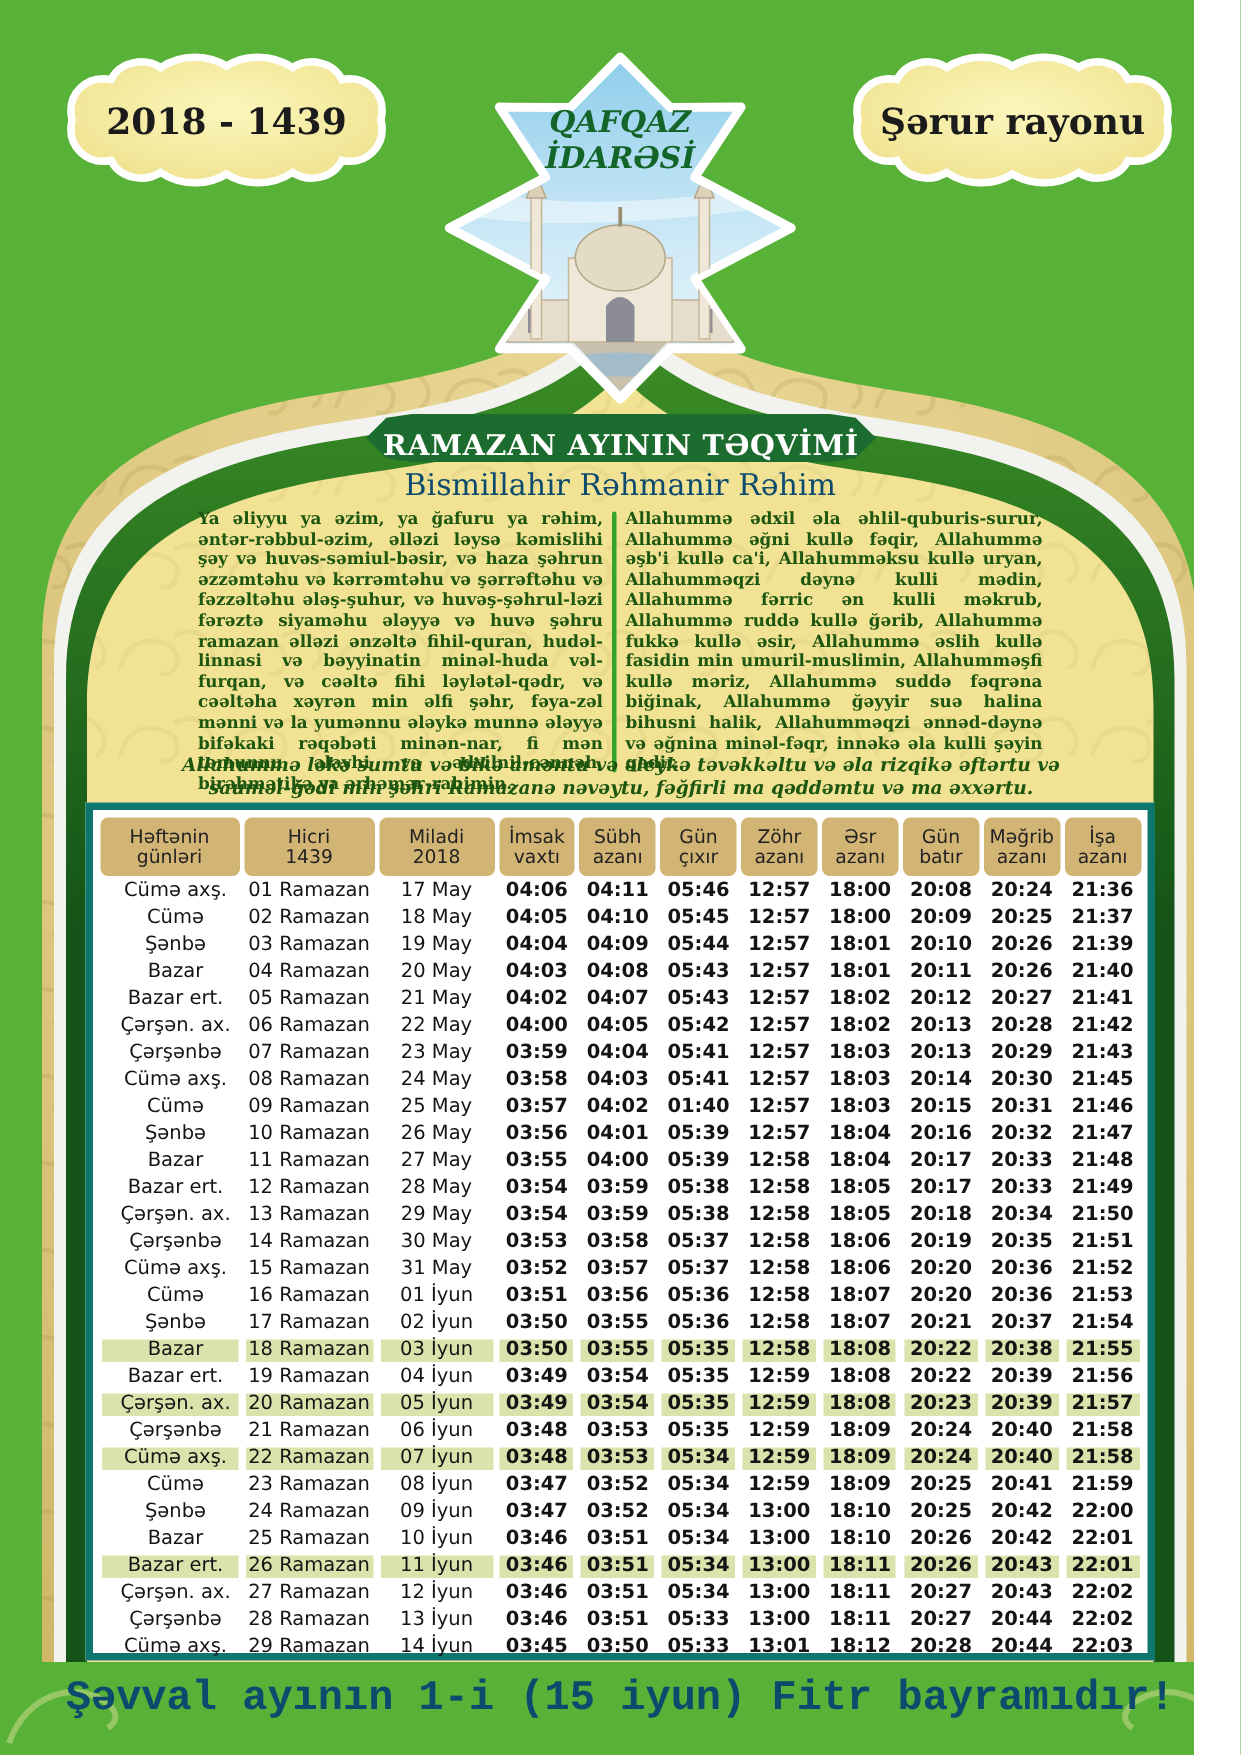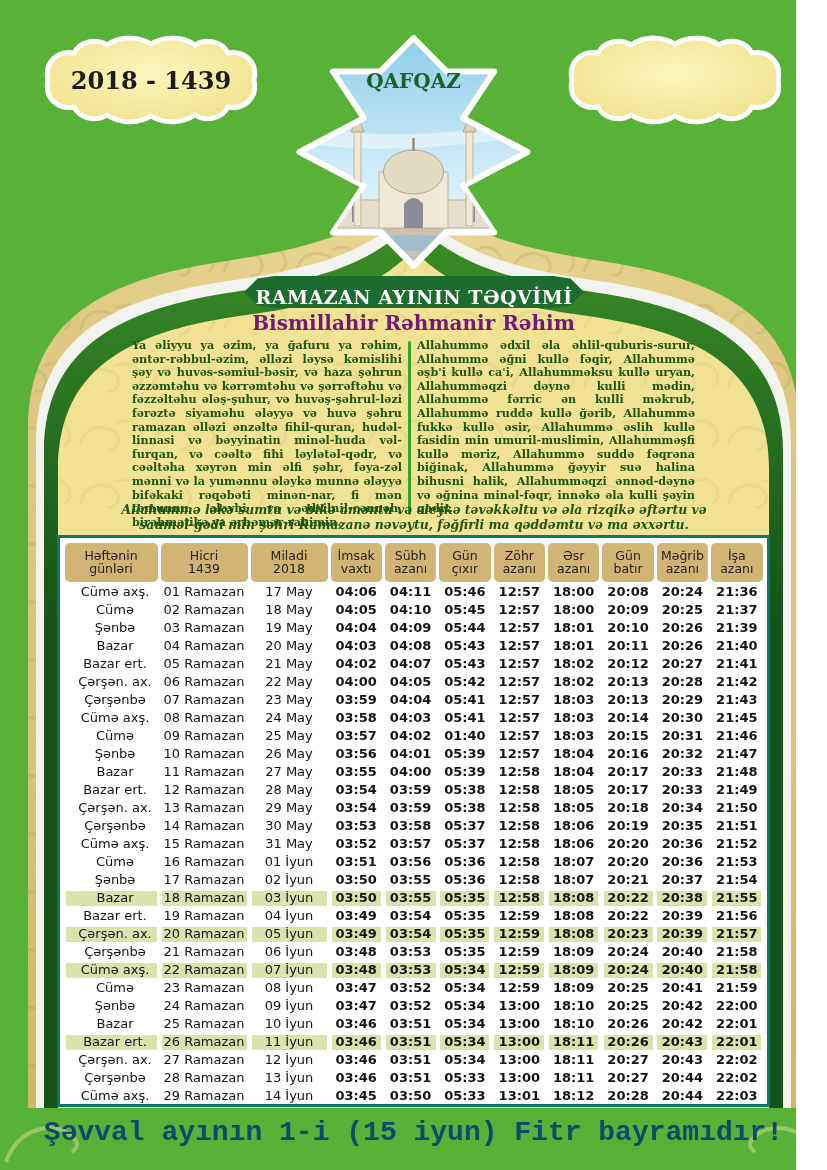--- a/index.html
+++ b/index.html
@@ -8,44 +8,44 @@
   .bg-svg{position:absolute;left:0;top:0;z-index:0;}
 
   
   .badge-label{position:absolute;z-index:3;display:flex;align-items:center;justify-content:center;
     font-family:"DejaVu Serif",serif;font-weight:bold;font-size:24px;color:#1b1b1b;}
   .badge-label.left{left:36px;top:34px;width:230px;height:92px;}
   .badge-label.right{left:560px;top:34px;width:230px;height:92px;}
 
   
   .emblem-text{position:absolute;left:283px;top:70px;width:261px;z-index:3;text-align:center;
-    font-family:"DejaVu Serif",serif;font-weight:bold;color:#14652a;font-size:20px;line-height:23.5px;}
+    font-family:"DejaVu Serif",serif;font-weight:bold;color:#14652a;font-size:20px;line-height:23.5px;font-style:italic;}
 
   
   .banner{position:absolute;left:244px;top:276px;width:340px;height:32px;z-index:3;background:#1d6c2f;
     clip-path:polygon(0 50%,4% 8%,9% 0,91% 0,96% 8%,100% 50%,96% 92%,91% 100%,9% 100%,4% 92%);
     display:flex;align-items:flex-end;justify-content:center;}
   .banner span{font-family:"DejaVu Serif",serif;font-weight:bold;font-size:19px;color:#fff;letter-spacing:.5px;}
 
   .bismillah{position:absolute;left:0;top:311px;width:827px;z-index:3;text-align:center;
-    font-family:"DejaVu Serif",serif;font-weight:bold;font-size:20px;color:#701a75;}
+    font-family:"DejaVu Serif",serif;font-weight:normal;font-size:20px;color:#0c4a6e;}
 
   
   .dua-wrap{position:absolute;left:132px;top:339px;width:566px;z-index:3;display:flex;}
   .dua-col{font-family:"DejaVu Serif",serif;font-weight:bold;font-size:11.2px;line-height:13.6px;
     color:#1d560f;text-align:justify;}
   .dua-col.l{width:270px;}
   .dua-col.r{width:278px;}
   .dua-divider{width:3px;background:#35a327;margin:2px 6px 14px 6px;border-radius:2px;}
   .dua-center{position:absolute;left:108px;top:502px;width:612px;z-index:3;text-align:center;
     font-family:"DejaVu Serif",serif;font-weight:bold;font-size:12.4px;line-height:15px;color:#1d560f;font-style:italic;}
 
   
   .table-panel{position:absolute;left:57px;top:535px;width:713px;height:572px;z-index:3;
-    background:#fff;border:3px solid #0f766e;box-sizing:border-box;padding:3px;}
+    background:#fff;border:5px solid #0f766e;box-sizing:border-box;padding:3px;}
   .cal-grid{display:grid;grid-template-columns:96px 90px 80px repeat(8,1fr);width:100%;}
   .hcell{margin:1.5px;background:#d2b575;border-radius:5px;height:39px;display:flex;align-items:center;
     justify-content:center;text-align:center;font-size:12.5px;line-height:13.5px;color:#222;white-space:pre-line;}
   .bcell{height:18px;line-height:18px;font-size:13px;color:#141414;text-align:center;overflow:hidden;white-space:nowrap;}
   .bcell.day{text-align:center;padding-left:8px;}
   .bcell.time{font-weight:bold;}
   .bcell.hl{background:linear-gradient(#d9e4ad,#d9e4ad) no-repeat center/calc(100% - 5px) calc(100% - 3px);}
 
   .footer-note{position:absolute;left:0;top:1117px;width:827px;z-index:3;text-align:center;
     font-family:Liberation Mono, monospace;font-weight:bold;font-size:28px;color:#0c4a6e;}
@@ -124,23 +124,27 @@
       <path d="M12 46 C 8 28 22 16 38 19 C 44 7 60 4 71 11 C 86 1 104 3 115 10 C 126 3 144 1 159 11 C 170 4 186 7 192 19 C 208 16 222 28 218 46 C 222 64 208 76 192 73 C 186 85 170 88 159 81 C 144 91 126 89 115 82 C 104 89 86 91 71 81 C 60 88 44 85 38 73 C 22 76 8 64 12 46 Z" fill="url(#badgeg)" stroke="#ffffff" stroke-width="5"></path>
     </g>
     <g transform="translate(560,34)">
       <path d="M12 46 C 8 28 22 16 38 19 C 44 7 60 4 71 11 C 86 1 104 3 115 10 C 126 3 144 1 159 11 C 170 4 186 7 192 19 C 208 16 222 28 218 46 C 222 64 208 76 192 73 C 186 85 170 88 159 81 C 144 91 126 89 115 82 C 104 89 86 91 71 81 C 60 88 44 85 38 73 C 22 76 8 64 12 46 Z" fill="url(#badgeg)" stroke="#ffffff" stroke-width="5"></path>
     </g>
   </svg>
 
   <div class="badge-label left">
     <span>2018 - 1439</span>
   </div>
+  <div class="badge-label right">
+    <span>Şərur rayonu</span>
+  </div>
 
   <div class="emblem-text">
     <div>QAFQAZ</div>
+    <div>İDARƏSİ</div>
   </div>
 
   <div class="banner">
     <span>RAMAZAN AYININ TƏQVİMİ</span>
   </div>
 
   <div class="bismillah">Bismillahir Rəhmanir Rəhim</div>
 
   <div class="dua-wrap">
     <div class="dua-col l">Ya əliyyu ya əzim, ya ğafuru ya rəhim, əntər-rəbbul-əzim, əlləzi ləysə kəmislihi şəy və huvəs-səmiul-bəsir, və haza şəhrun əzzəmtəhu və kərrəmtəhu və şərrəftəhu və fəzzəltəhu ələş-şuhur, və huvəş-şəhrul-ləzi fərəztə siyaməhu ələyyə və huvə şəhru ramazan əlləzi ənzəltə fihil-quran, hudəl-linnasi və bəyyinatin minəl-huda vəl-furqan, və cəəltə fihi ləylətəl-qədr, və cəəltəha xəyrən min əlfi şəhr, fəya-zəl mənni və la yumənnu ələykə munnə ələyyə bifəkaki rəqəbəti minən-nar, fi mən təmunnu ələyhi və ədxilnil-cənnəh, birəhmətikə ya ərhəmər-rahimin.</div>

